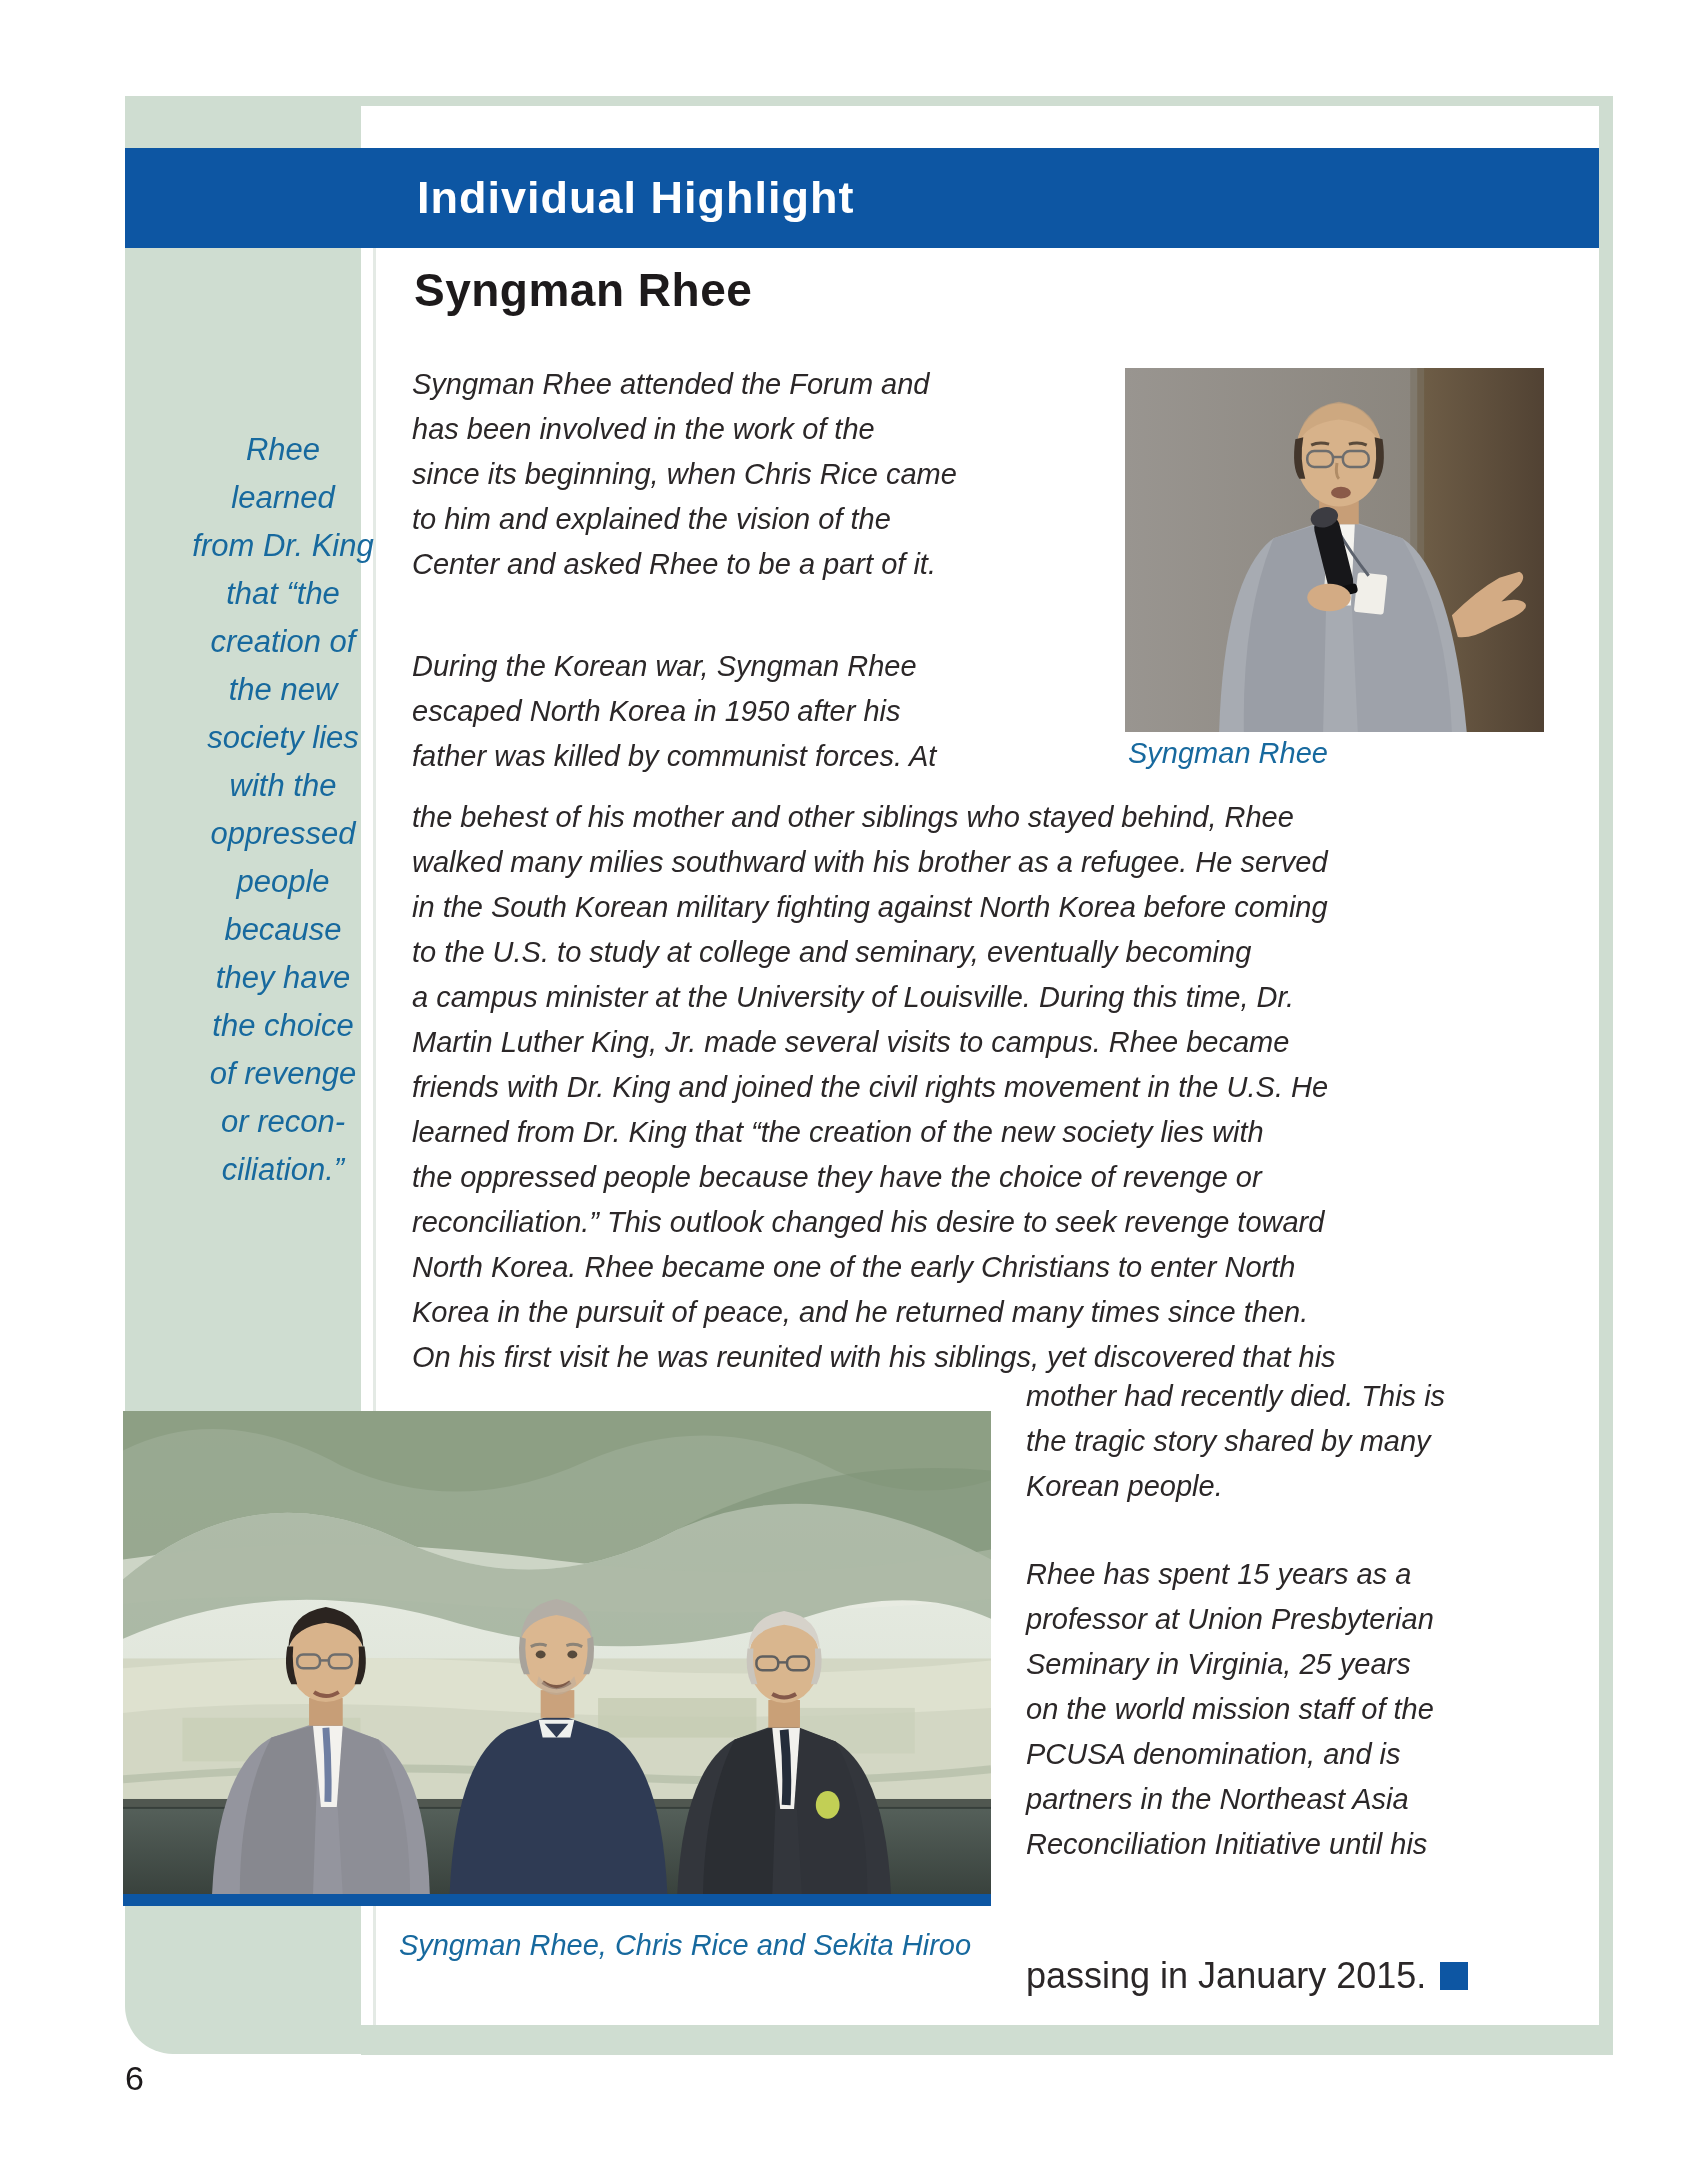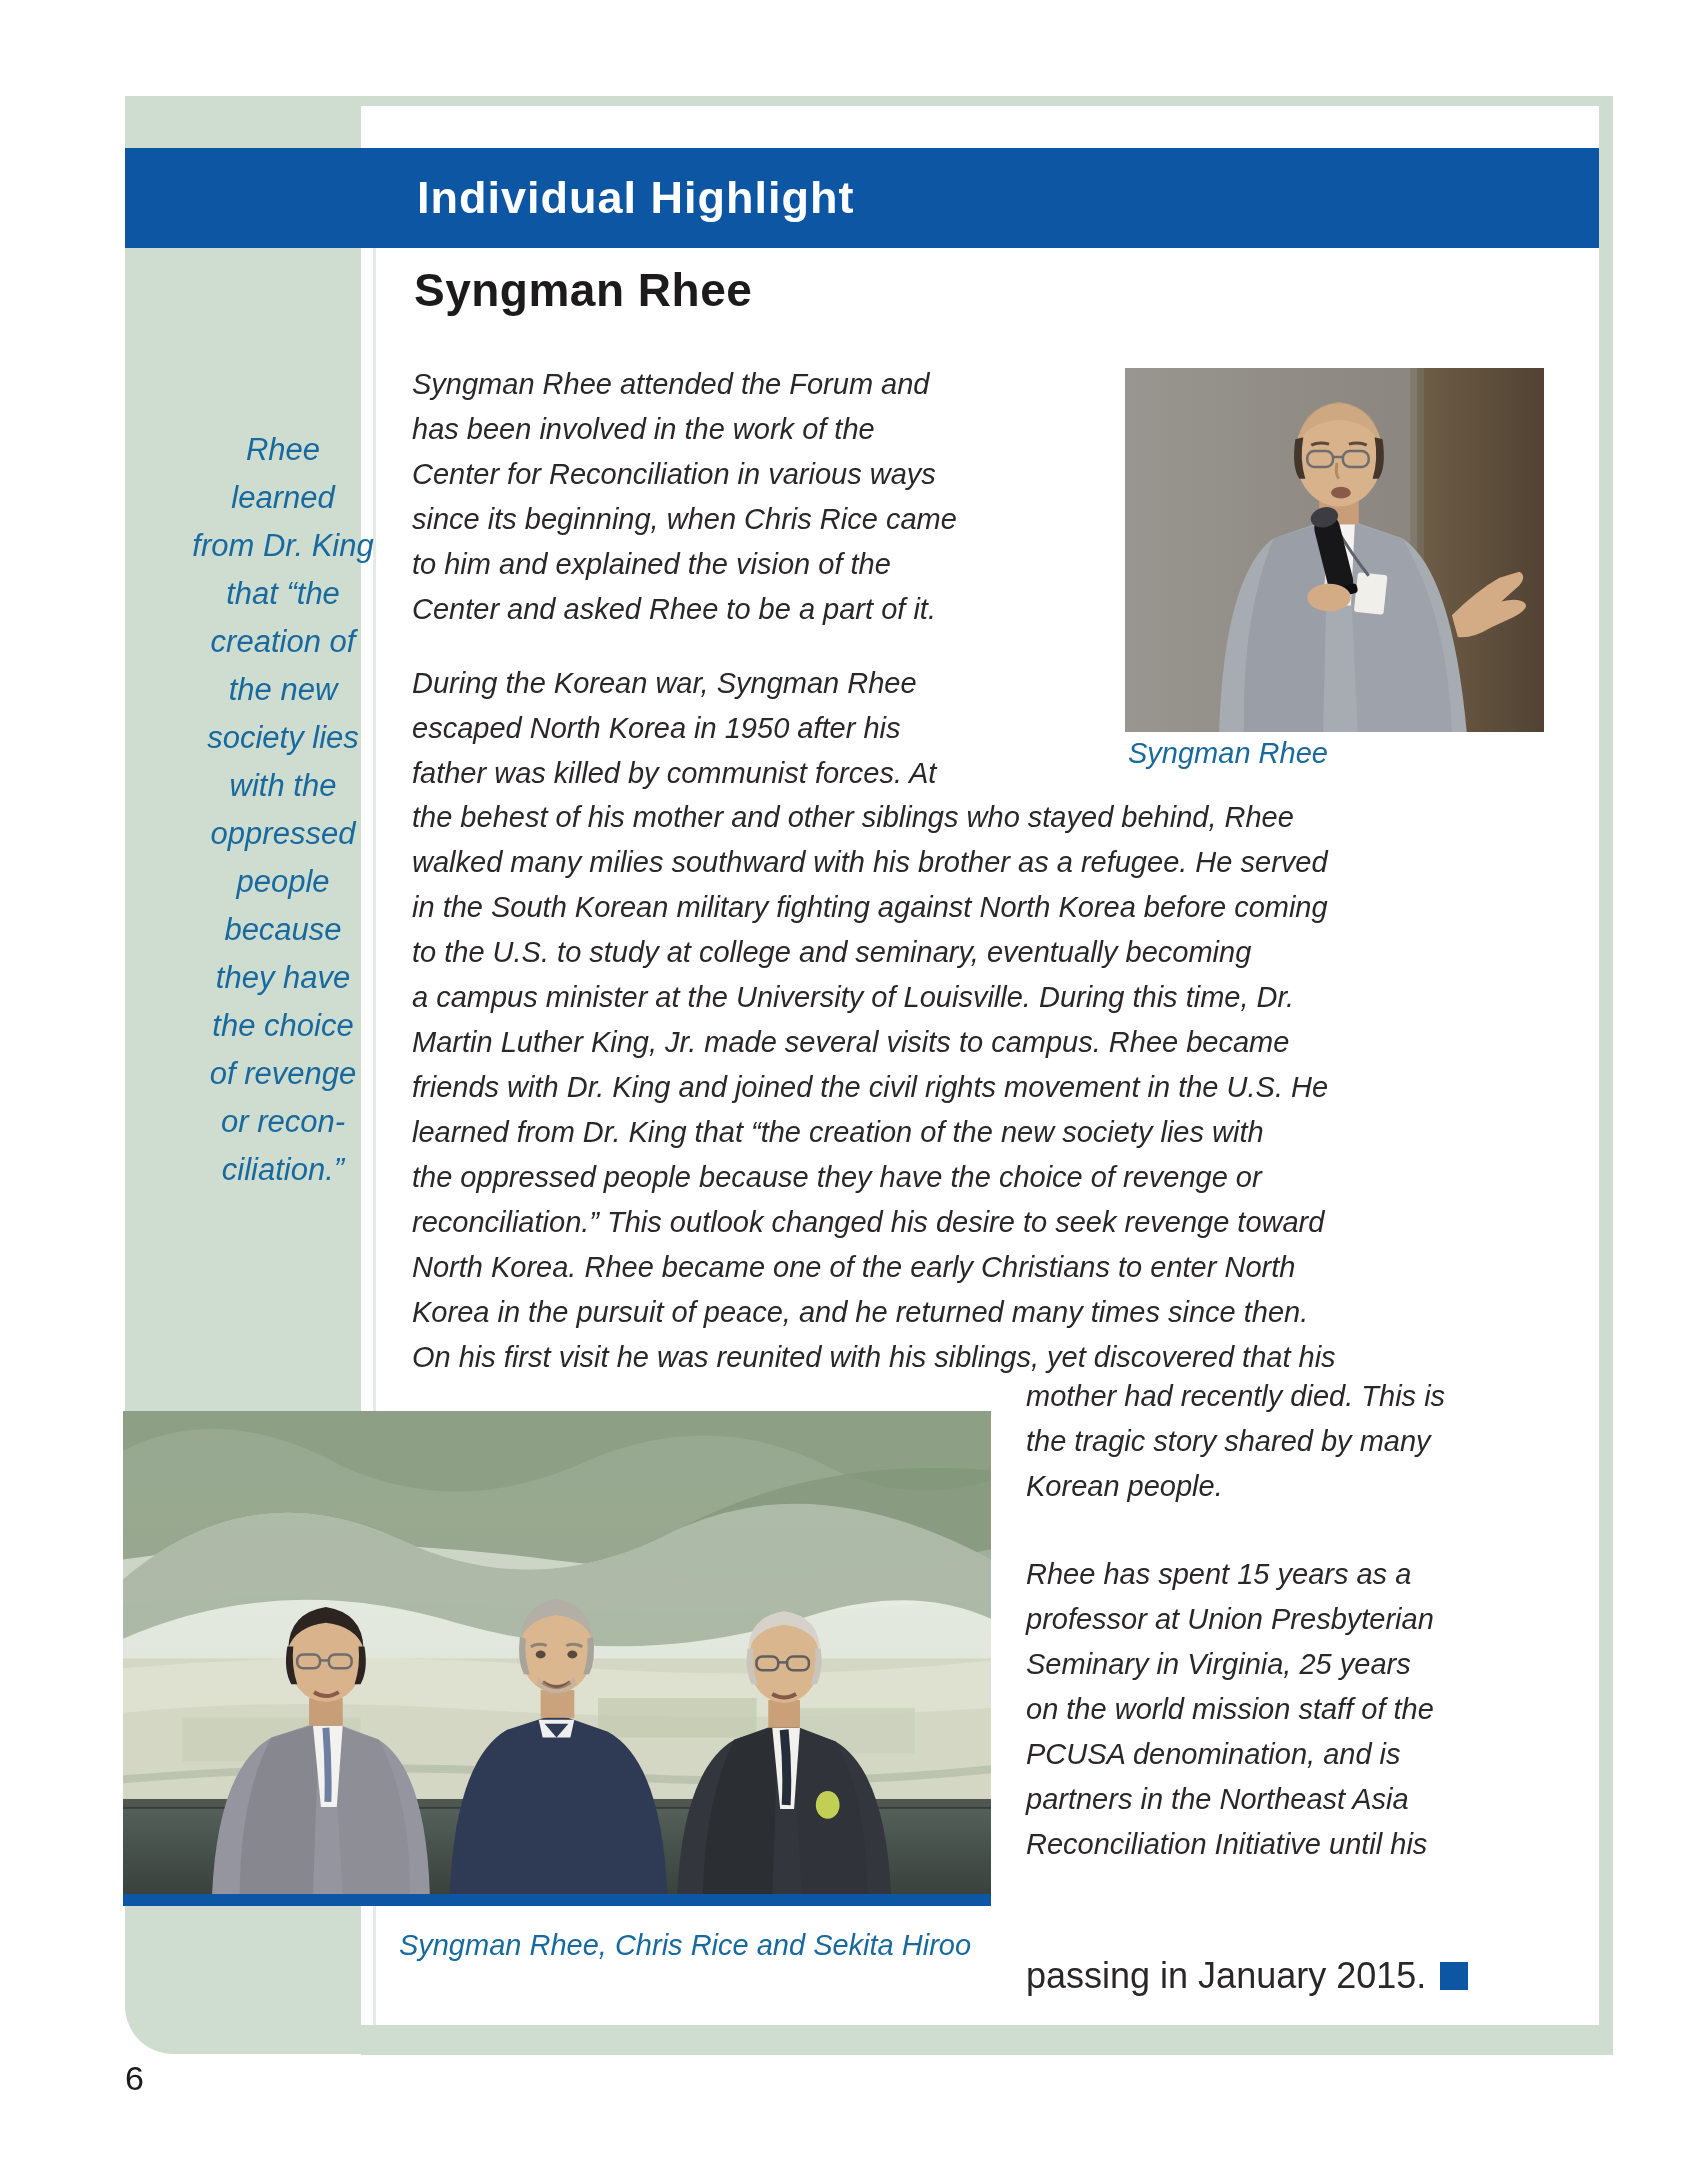--- a/index.html
+++ b/index.html
@@ -27,21 +27,21 @@
     color:#ffffff;font-weight:bold;font-size:45px;letter-spacing:1px;white-space:nowrap;
   }
   .article-title{left:388px;top:263px;font-size:46px;font-weight:bold;color:#1d1a1b;letter-spacing:0.5px;white-space:nowrap;}
   
   .pull-quote{left:99px;top:426px;width:236px;text-align:center;font-style:italic;font-size:31px;color:var(--text-blue);padding-left:40px;}
   .pull-quote .tline{line-height:48px;white-space:nowrap;}
   
   .bodyblock{font-size:29px;color:var(--body-text);font-style:italic;}
   .bodyblock .tline{line-height:45px;white-space:nowrap;}
   .para1{left:386px;top:362px;width:713px;}
-  .para2a{left:386px;top:661px;width:713px;}
+  .para2a{left:386px;top:644px;width:713px;}
   .para2b{left:386px;top:795px;width:1187px;}
   .col2a{left:1000px;top:1374px;width:554px;}
   .col2b{left:1000px;top:1552px;width:554px;}
   .col2-last{left:1000px;top:1953px;width:554px;font-size:36px;line-height:45px;white-space:nowrap;}
   .end-mark{display:inline-block;width:28px;height:28px;background:var(--accent-blue);margin-left:14px;vertical-align:-2px;}
   
   .photo-top{left:1099px;top:368px;width:419px;height:364px;overflow:hidden;}
   .photo-top svg{display:block;width:100%;height:100%;}
   .caption-top{left:1102px;top:737px;font-size:29px;font-style:italic;color:var(--text-blue);white-space:nowrap;}
   .photo-bottom{left:97px;top:1411px;width:868px;height:483px;overflow:hidden;z-index:3;}
@@ -87,21 +87,20 @@
       <div class="tline">they have</div>
       <div class="tline">the choice</div>
       <div class="tline">of revenge</div>
       <div class="tline">or recon-</div>
       <div class="tline">ciliation.”</div>
     </div>
 
   <div class="abs bodyblock para1">
       <div class="tline">Syngman Rhee attended the Forum and</div>
       <div class="tline">has been involved in the work of the</div>
-      <div class="tline">Center for Reconciliation in various ways</div>
       <div class="tline">since its beginning, when Chris Rice came</div>
       <div class="tline">to him and explained the vision of the</div>
       <div class="tline">Center and asked Rhee to be a part of it.</div>
     </div>
   <div class="abs bodyblock para2a">
       <div class="tline">During the Korean war, Syngman Rhee</div>
       <div class="tline">escaped North Korea in 1950 after his</div>
       <div class="tline">father was killed by communist forces. At</div>
     </div>
   <div class="abs bodyblock para2b">

